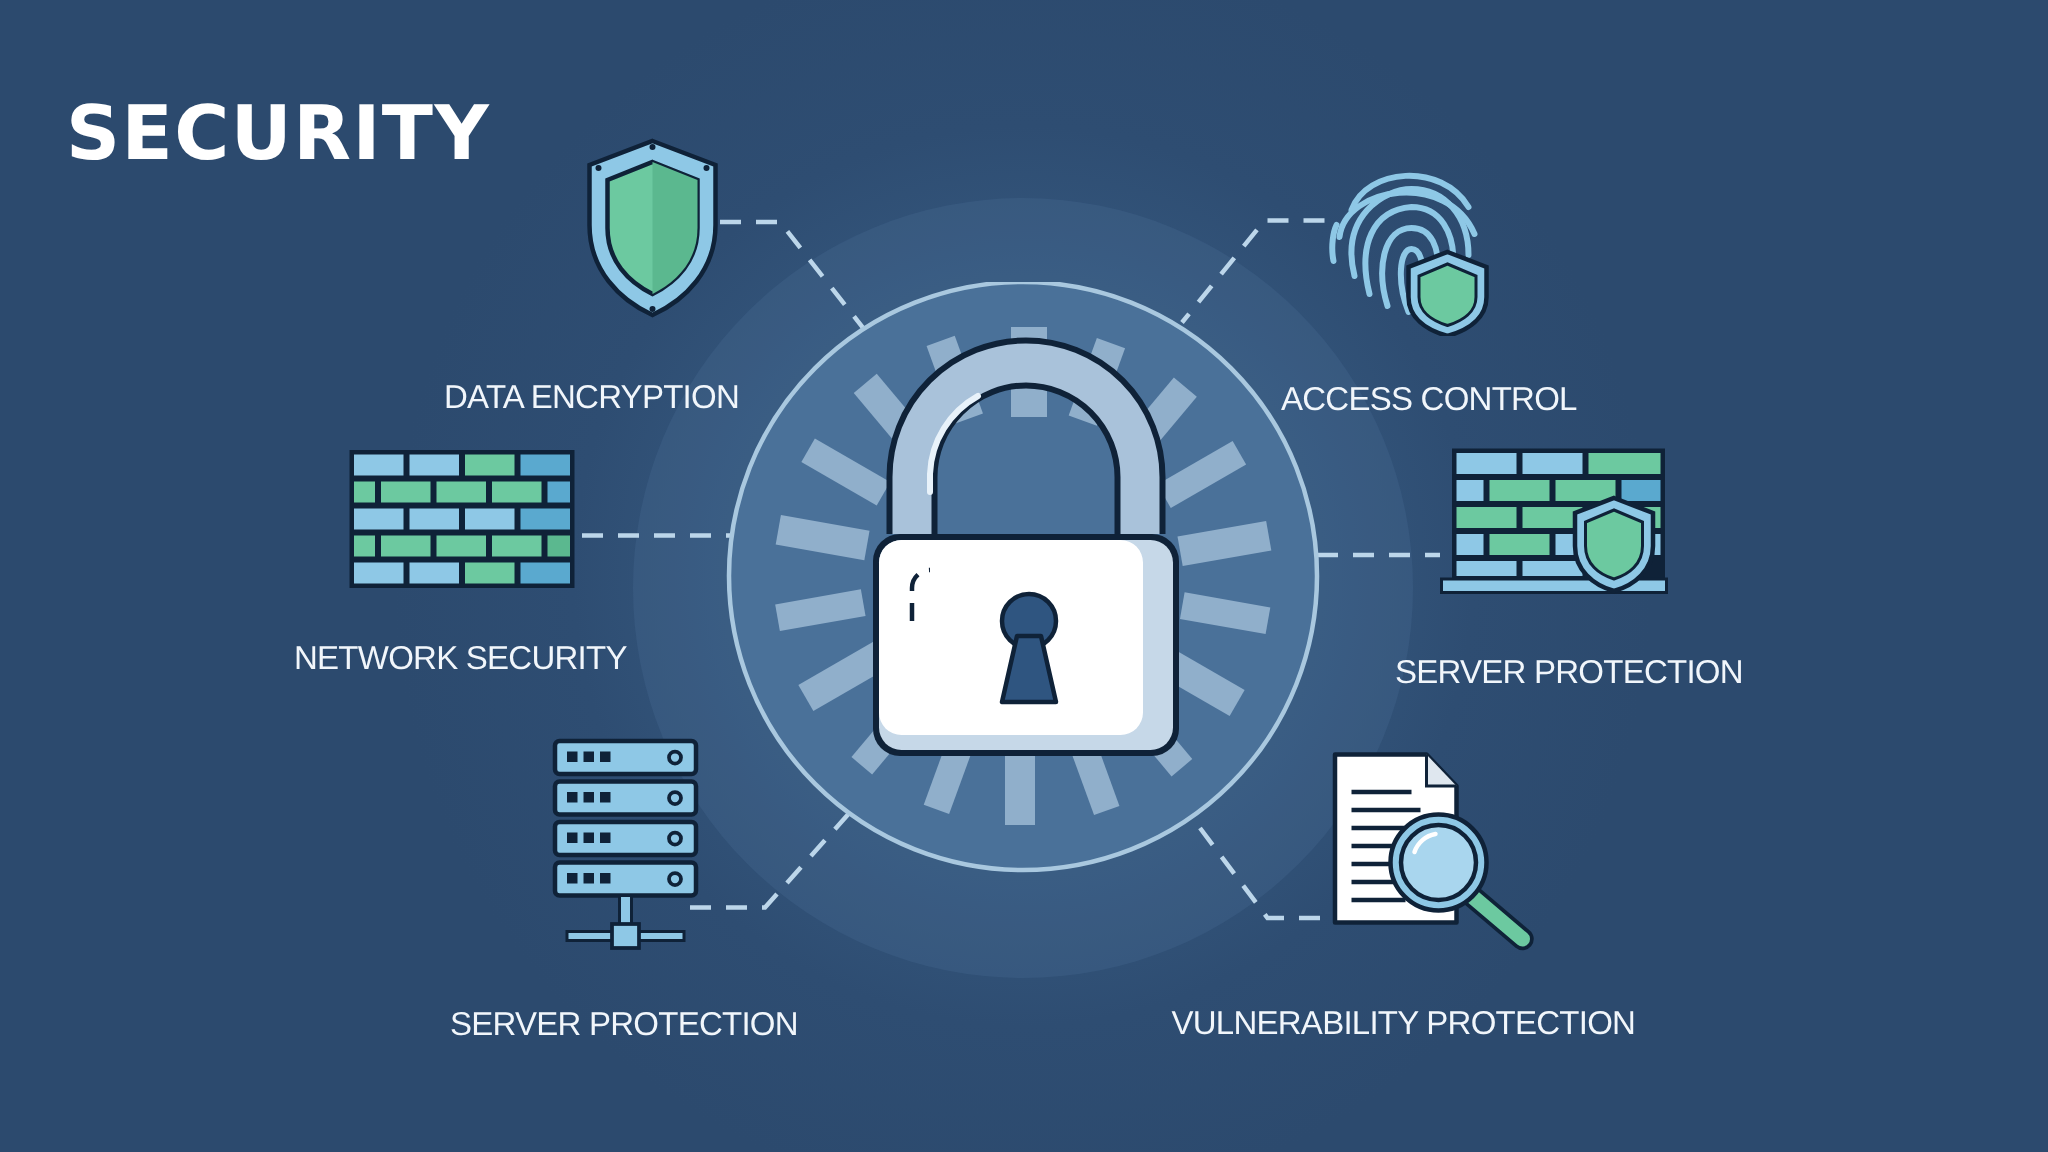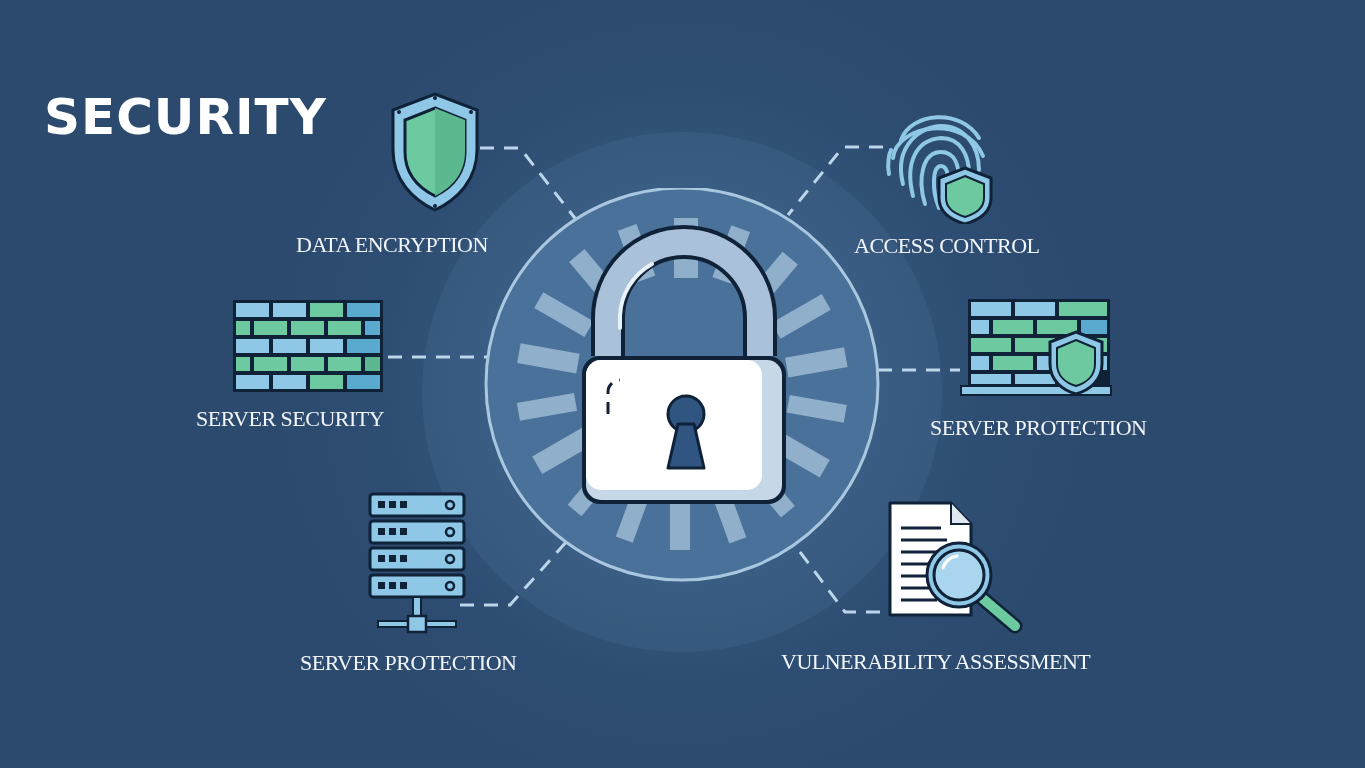--- a/index.html
+++ b/index.html
@@ -11,25 +11,25 @@
   .bg-glow {
     position:absolute; left:0; top:0; width:1365px; height:768px;
     background: radial-gradient(circle at 682px 384px, #3a5f86 0px, #34567c 200px, #2e4d72 300px, #2c4a6e 420px);
   }
   .halo {
     position:absolute; left:422px; top:132px; width:520px; height:520px; border-radius:50%;
     background: rgba(80,120,160,0.22);
   }
   .title {
     position:absolute; left:44px; top:60px; color:#ffffff;
-    font-family:"DejaVu Sans", sans-serif; font-weight:bold; font-size:50px; letter-spacing:1px;margin-top:28px;
+    font-family:"DejaVu Sans", sans-serif; font-weight:bold; font-size:50px; letter-spacing:1px;
   }
   .label {
     position:absolute; color:#f1f6fb; font-size:22px;
-    font-family:Liberation Serif, serif; white-space:nowrap; letter-spacing:-0.5px;
+    font-family:Liberation Sans, sans-serif; white-space:nowrap; letter-spacing:-0.5px;margin-top:20px;
   }
   svg.overlay { position:absolute; left:0; top:0; }
   .icon { position:absolute; }
 </style>
 </head>
 <body>
 
 <div class="bg-glow"></div>
 <div class="halo"></div>
 
@@ -162,21 +162,21 @@
       <rect x="22" y="58" width="33" height="14" fill="#6cc9a0"></rect>
       <rect x="59" y="58" width="33" height="14" fill="#6cc9a0"></rect>
       <rect x="96" y="58" width="33" height="14" fill="#6cc9a0"></rect>
       <rect x="133" y="58" width="15" height="14" fill="#5bb88f"></rect>
     <rect x="4" y="76" width="33" height="14" fill="#8ec8e6"></rect>
       <rect x="41" y="76" width="33" height="14" fill="#8ec8e6"></rect>
       <rect x="78" y="76" width="33" height="14" fill="#6cc9a0"></rect>
       <rect x="115" y="76" width="33" height="14" fill="#5aa9cf"></rect>
   </g>
 </svg>
-<div class="label" style="left:196px;top:406px">SERVER SECURITY</div>
+<div class="label" style="left:196px;top:406px">NETWORK SECURITY</div>
 
 <svg class="icon" style="left:960px;top:298px" width="156" height="98" viewBox="0 0 156 98">
   <rect x="8" y="1" width="142" height="88" fill="#0f2238"></rect>
   <rect x="11" y="4" width="40" height="14" fill="#8ec8e6"></rect>
     <rect x="55" y="4" width="40" height="14" fill="#8ec8e6"></rect>
     <rect x="99" y="4" width="48" height="14" fill="#6cc9a0"></rect>
   <rect x="11" y="22" width="18" height="14" fill="#8ec8e6"></rect>
     <rect x="33" y="22" width="40" height="14" fill="#6cc9a0"></rect>
     <rect x="77" y="22" width="40" height="14" fill="#6cc9a0"></rect>
     <rect x="121" y="22" width="26" height="14" fill="#5aa9cf"></rect>
@@ -239,13 +239,13 @@
       <line x1="14" y1="76" x2="44" y2="76"></line>
       <line x1="14" y1="88" x2="44" y2="88"></line>
       <line x1="14" y1="100" x2="50" y2="100"></line>
   </g>
   <line x1="95" y1="98" x2="128" y2="126" stroke="#0f2238" stroke-width="15" stroke-linecap="round"></line>
   <line x1="95" y1="98" x2="128" y2="126" stroke="#6cc9a0" stroke-width="10" stroke-linecap="round"></line>
   <circle cx="72" cy="75" r="32" fill="#8ec8e6" stroke="#0f2238" stroke-width="3"></circle>
   <circle cx="72" cy="75" r="25" fill="#a9d6ee" stroke="#0f2238" stroke-width="3"></circle>
   <path d="M56 68 A18 18 0 0 1 70 56" fill="none" stroke="#ffffff" stroke-width="3" stroke-linecap="round"></path>
 </svg>
-<div class="label" style="left:781px;top:649px">VULNERABILITY ASSESSMENT</div>
+<div class="label" style="left:781px;top:649px">VULNERABILITY PROTECTION</div>
 
 </body></html>

